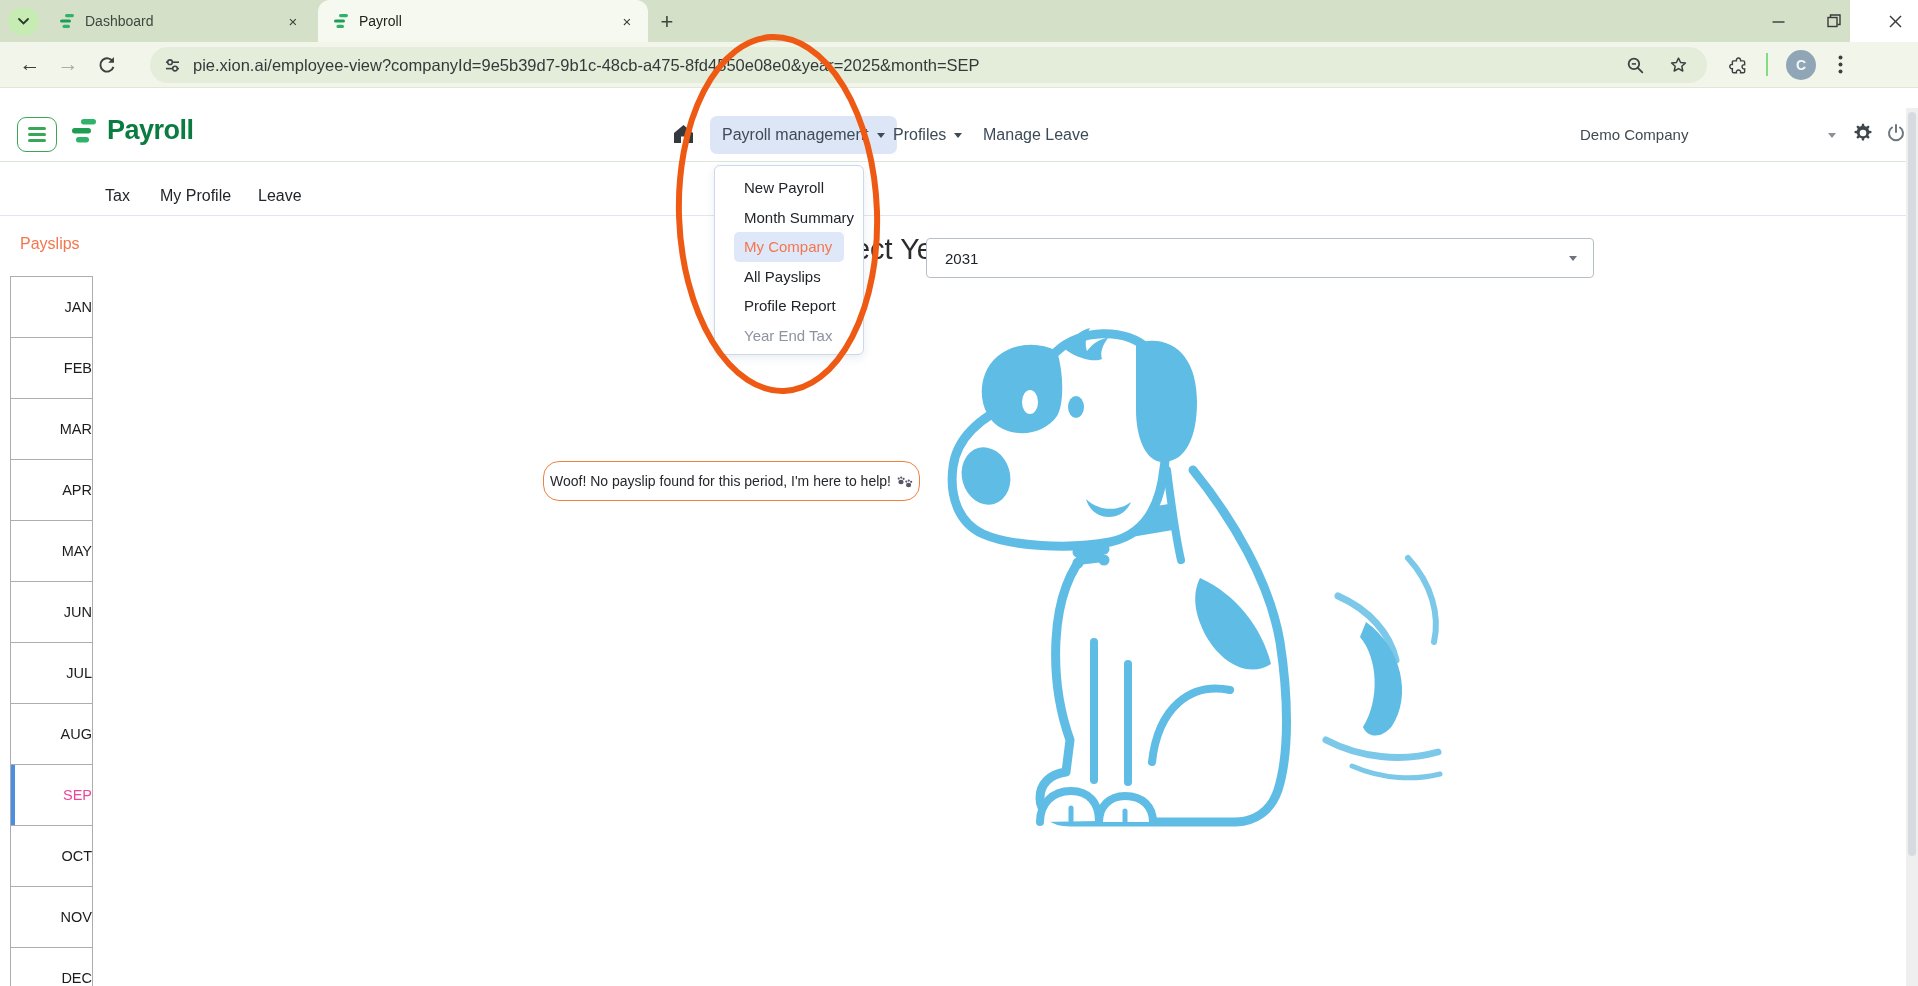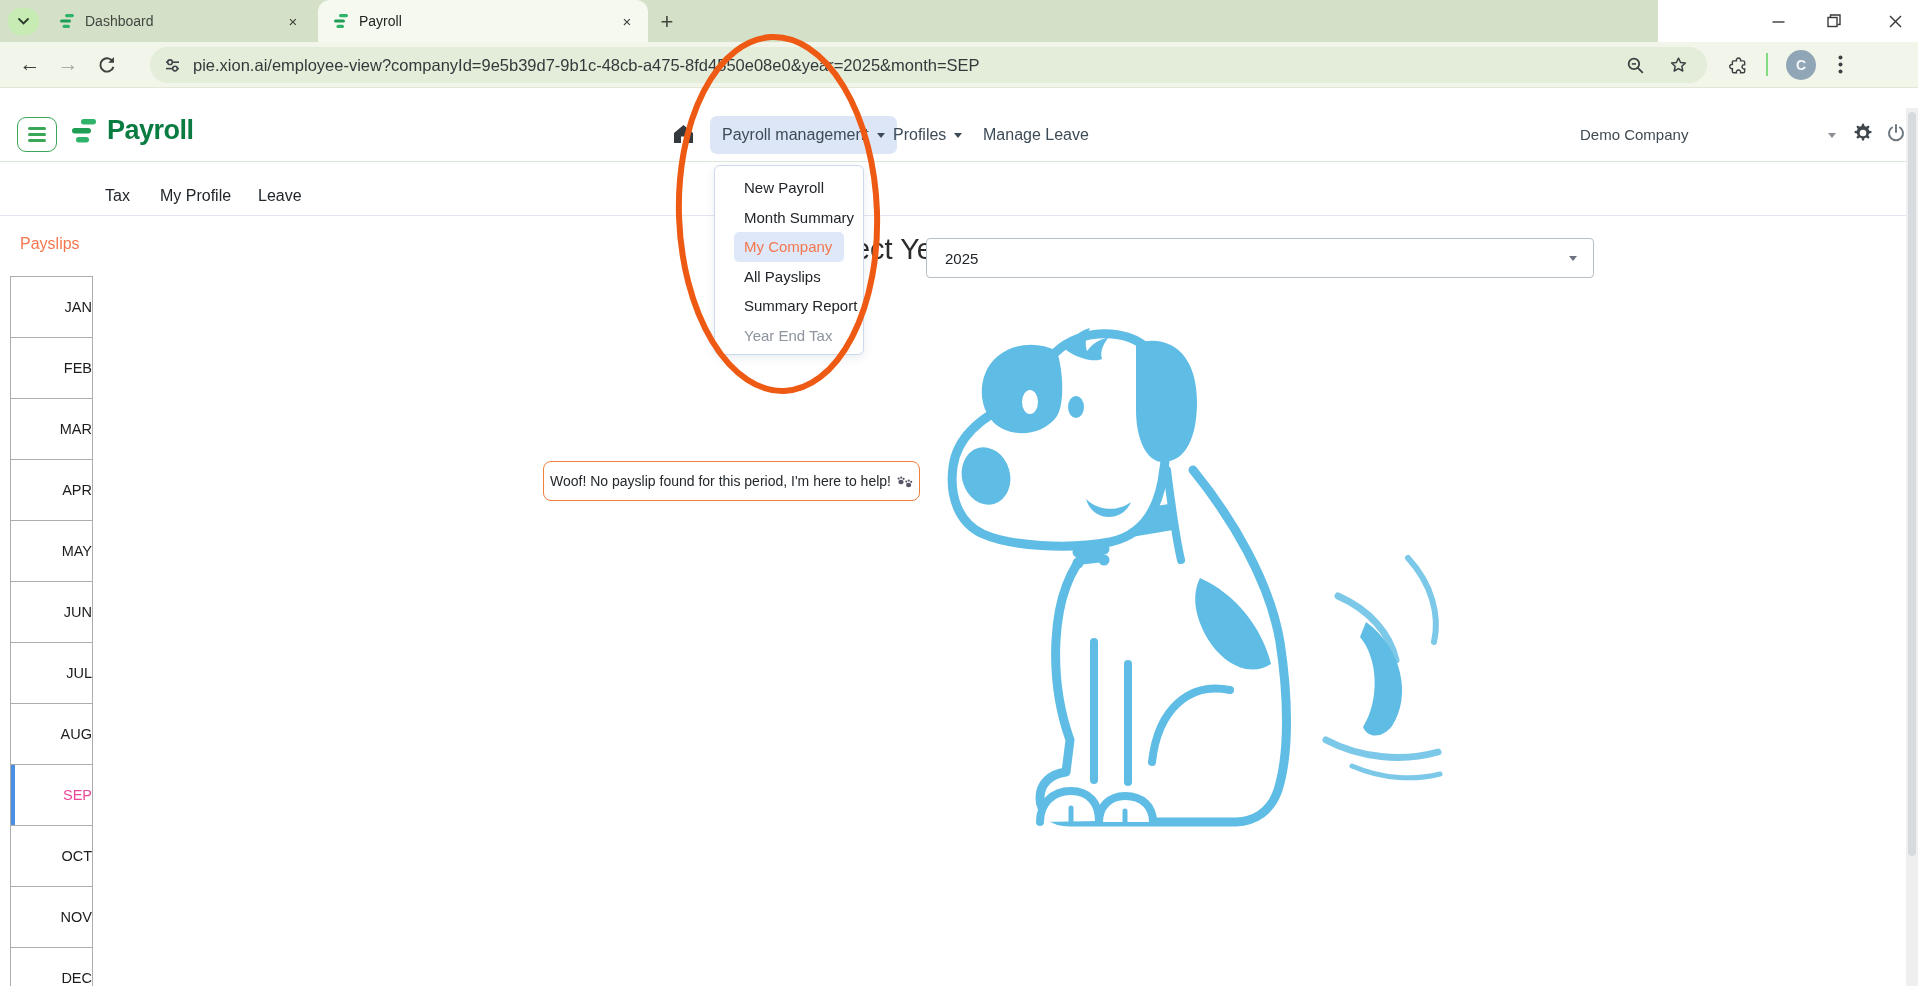--- a/index.html
+++ b/index.html
@@ -2,21 +2,21 @@
 <html><head>
 <meta charset="utf-8">
 <style>
   * { margin:0; padding:0; box-sizing:border-box; }
   html,body { width:1918px; height:986px; overflow:hidden; background:#fff;
     font-family:"Liberation Sans", sans-serif; }
   .abs { position:absolute; }
   #stage { position:relative; width:1918px; height:986px; background:#fff; }
 
   
-  .tabstrip { position:absolute; left:0; top:0; width:1658px; height:42px; background:#d4e1c8; }
+  .tabstrip { position:absolute; left:0; top:0; width:1850px; height:42px; background:#d4e1c8; }
   .tab-search { position:absolute; left:8px; top:8px; width:31px; height:27px; border-radius:13px;
     background:#c7ecb3; display:flex; align-items:center; justify-content:center; }
   .tab { position:absolute; display:flex; align-items:center; font-size:14px; }
   .tab.inactive { left:46px; top:6px; width:266px; height:30px; color:#3e463e; padding:0 8px 0 14px; }
   .tab.active { left:318px; top:0; width:330px; height:42px; background:#f6f9ef;
     border-radius:12px 12px 0 0; color:#20261f; padding:0 10px 0 16px; }
   .tab .title { margin-left:10px; flex:1; white-space:nowrap; overflow:hidden; }
   .tab-close { width:22px; height:22px; border-radius:11px; display:flex; align-items:center;
     justify-content:center; font-size:15px; color:#3a413a; }
   .newtab { position:absolute; left:652px; top:7px; width:30px; height:30px; display:flex;
@@ -63,21 +63,21 @@
   .month-cell:last-child { border-bottom:none; }
   .month-cell.selected { color:#ec4899; box-shadow:inset 4px 0 0 #4a8fe2; }
 
   
   .year-heading { position:absolute; left:812px; top:233px; font-size:29px; color:#2c2c2c; }
   .year-select { position:absolute; left:926px; top:238px; width:668px; height:40px;
     border:1px solid #b6bec6; border-radius:4px; background:#fff; display:flex; align-items:center;
     padding:0 18px; font-size:15px; color:#212529; }
   .year-select .caret { position:absolute; right:16px; border-top-color:#6b7280; }
   .woof { position:absolute; left:543px; top:461px; width:377px; height:40px;
-    border:1.5px solid #f08040; border-radius:8px; background:#fff; display:flex;
+    border:1.5px solid #f08040; border-radius:16px; background:#fff; display:flex;
     align-items:center; justify-content:center; gap:6px; font-size:14px; color:#24282c; }
 
   
   .dropdown { position:absolute; left:714px; top:165px; width:150px; height:190px; background:#fff;
     border:1px solid #cbd9ec; border-radius:6px; box-shadow:0 3px 10px rgba(40,70,120,.10);
     padding:7px 16px; z-index:40; }
   .dd-item { height:29.5px; line-height:29.5px; padding-left:13px; font-size:15px; color:#212529;
     white-space:nowrap; }
   .dd-item.selected { background:#dfe8f8; border-radius:5px; margin:0 3px; padding-left:10px; color:#f4764e; }
   .dd-item.muted { color:#8d949e; }
@@ -251,21 +251,21 @@
     <div class="month-cell">JUL</div>
     <div class="month-cell">AUG</div>
     <div class="month-cell selected">SEP</div>
     <div class="month-cell">OCT</div>
     <div class="month-cell">NOV</div>
     <div class="month-cell">DEC</div>
   </div>
 
   <div class="year-heading">Select Year</div>
   <div class="year-select">
-    <span>2025</span>
+    <span>2031</span>
     <span class="caret"></span>
   </div>
 
   <div class="woof">
     <span>Woof! No payslip found for this period, I'm here to help!</span>
     <svg width="16" height="13" viewBox="0 0 16 13">
       <ellipse cx="4" cy="7" rx="2.6" ry="2.2" fill="#565668"></ellipse>
       <circle cx="1.7" cy="3.6" r="1.1" fill="#565668"></circle>
       <circle cx="4.2" cy="2.6" r="1.1" fill="#565668"></circle>
       <circle cx="6.6" cy="3.8" r="1.1" fill="#565668"></circle>
@@ -330,21 +330,21 @@
         <path d="M227,160 C231,192 235,224 241,250" fill="none" stroke="#5fbce4" stroke-width="8"></path>
       </g>
     </svg>
   </div>
 
   <div class="dropdown">
     <div class="dd-item">New Payroll</div>
     <div class="dd-item">Month Summary</div>
     <div class="dd-item selected">My Company</div>
     <div class="dd-item">All Payslips</div>
-    <div class="dd-item">Summary Report</div>
+    <div class="dd-item">Profile Report</div>
     <div class="dd-item muted">Year End Tax</div>
   </div>
 
   <div class="scroll-track">
     <div class="scroll-thumb"></div>
   </div>
 
   <svg class="annotation">
     <ellipse cx="778" cy="214" rx="99" ry="177" fill="none" stroke="#ee5a13" stroke-width="6" transform="rotate(-2 778 214)"></ellipse>
   </svg>

